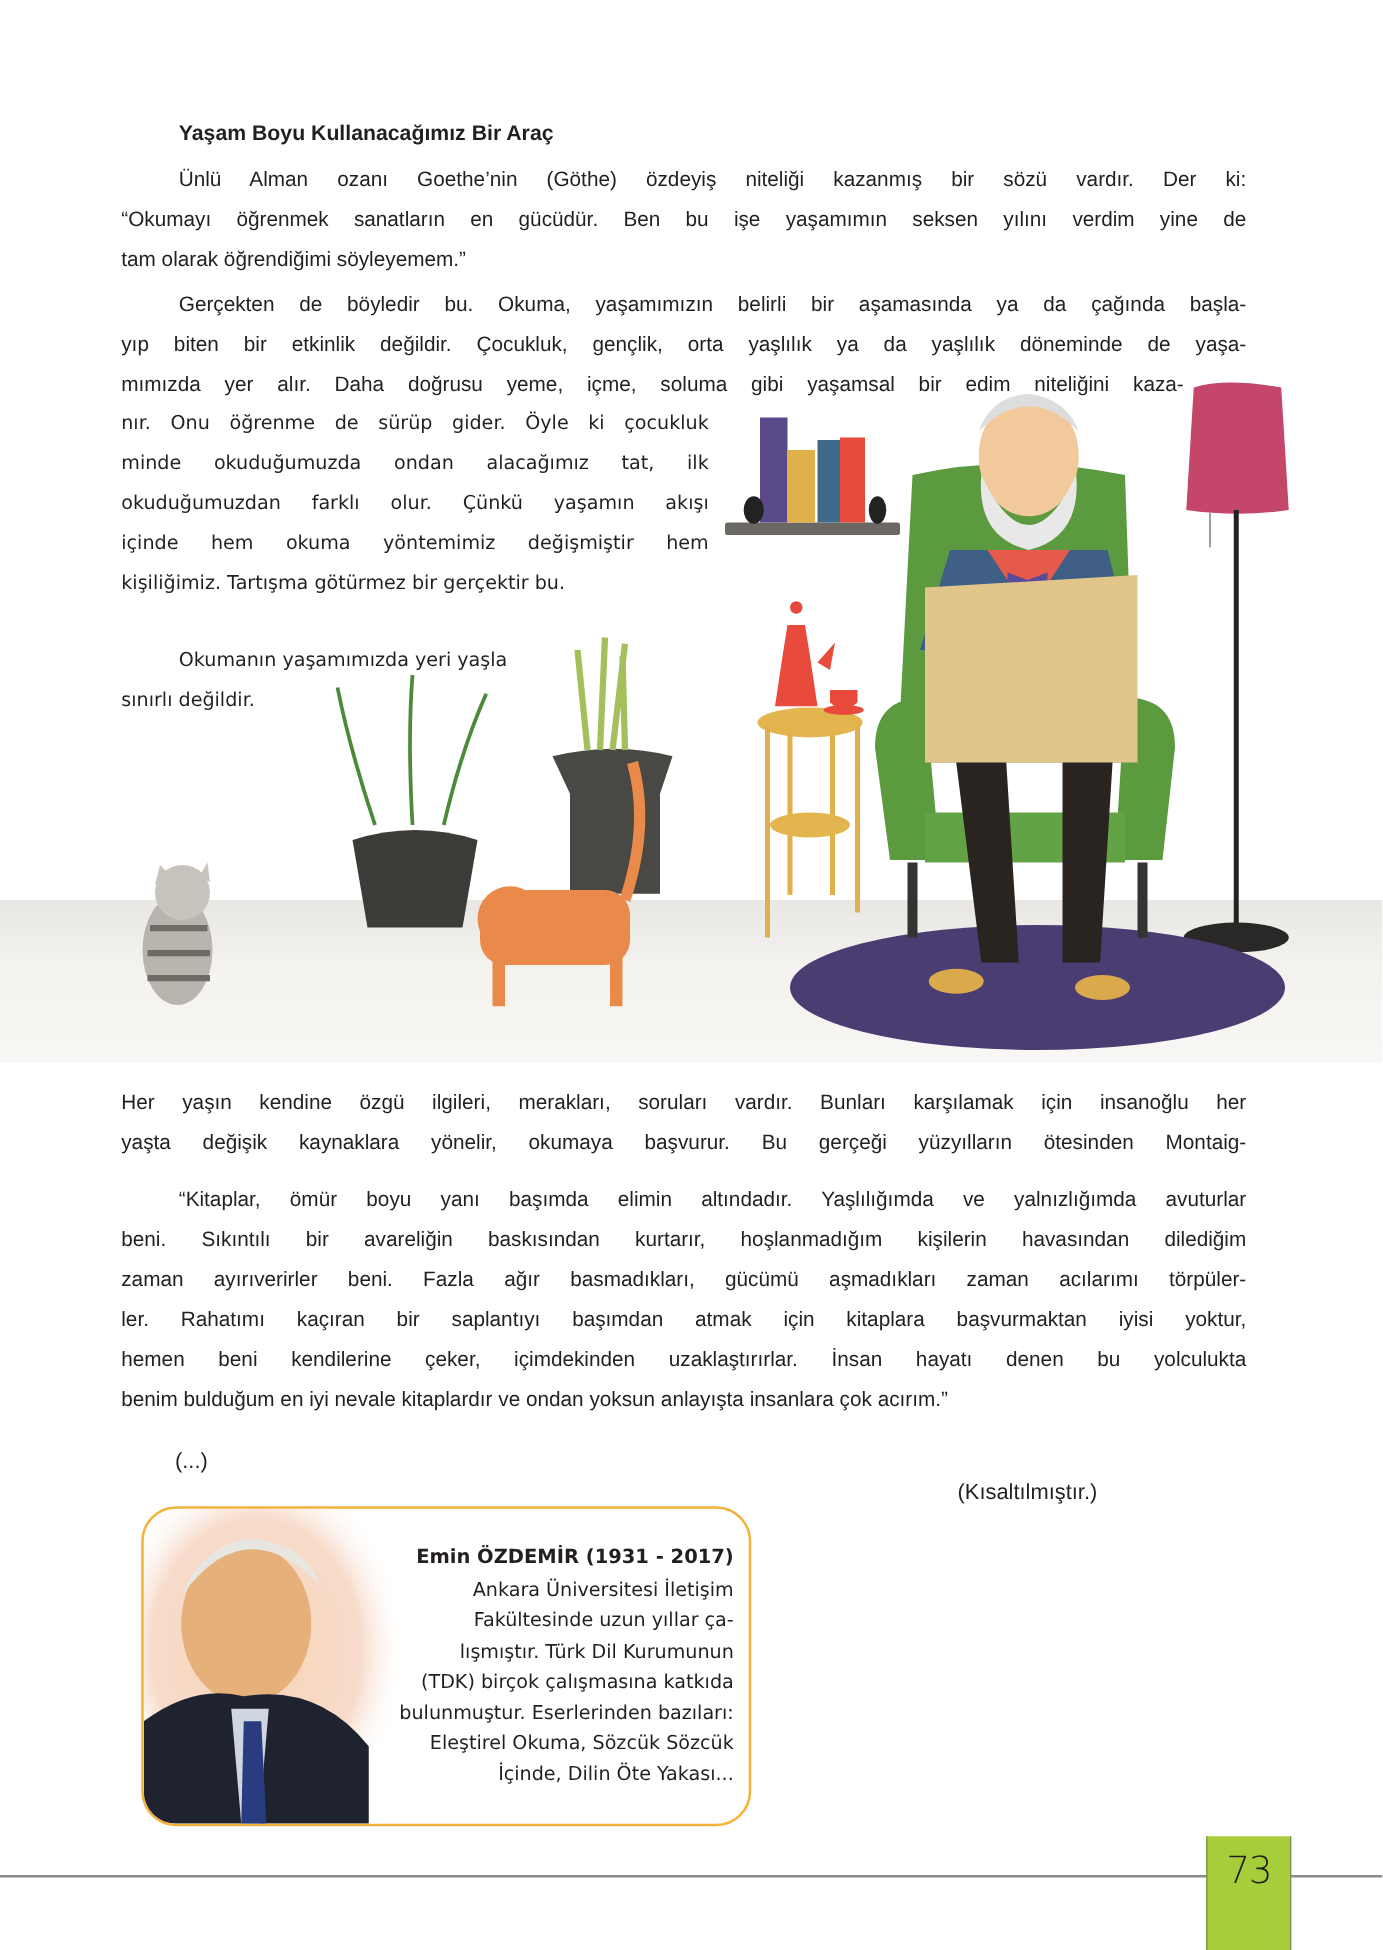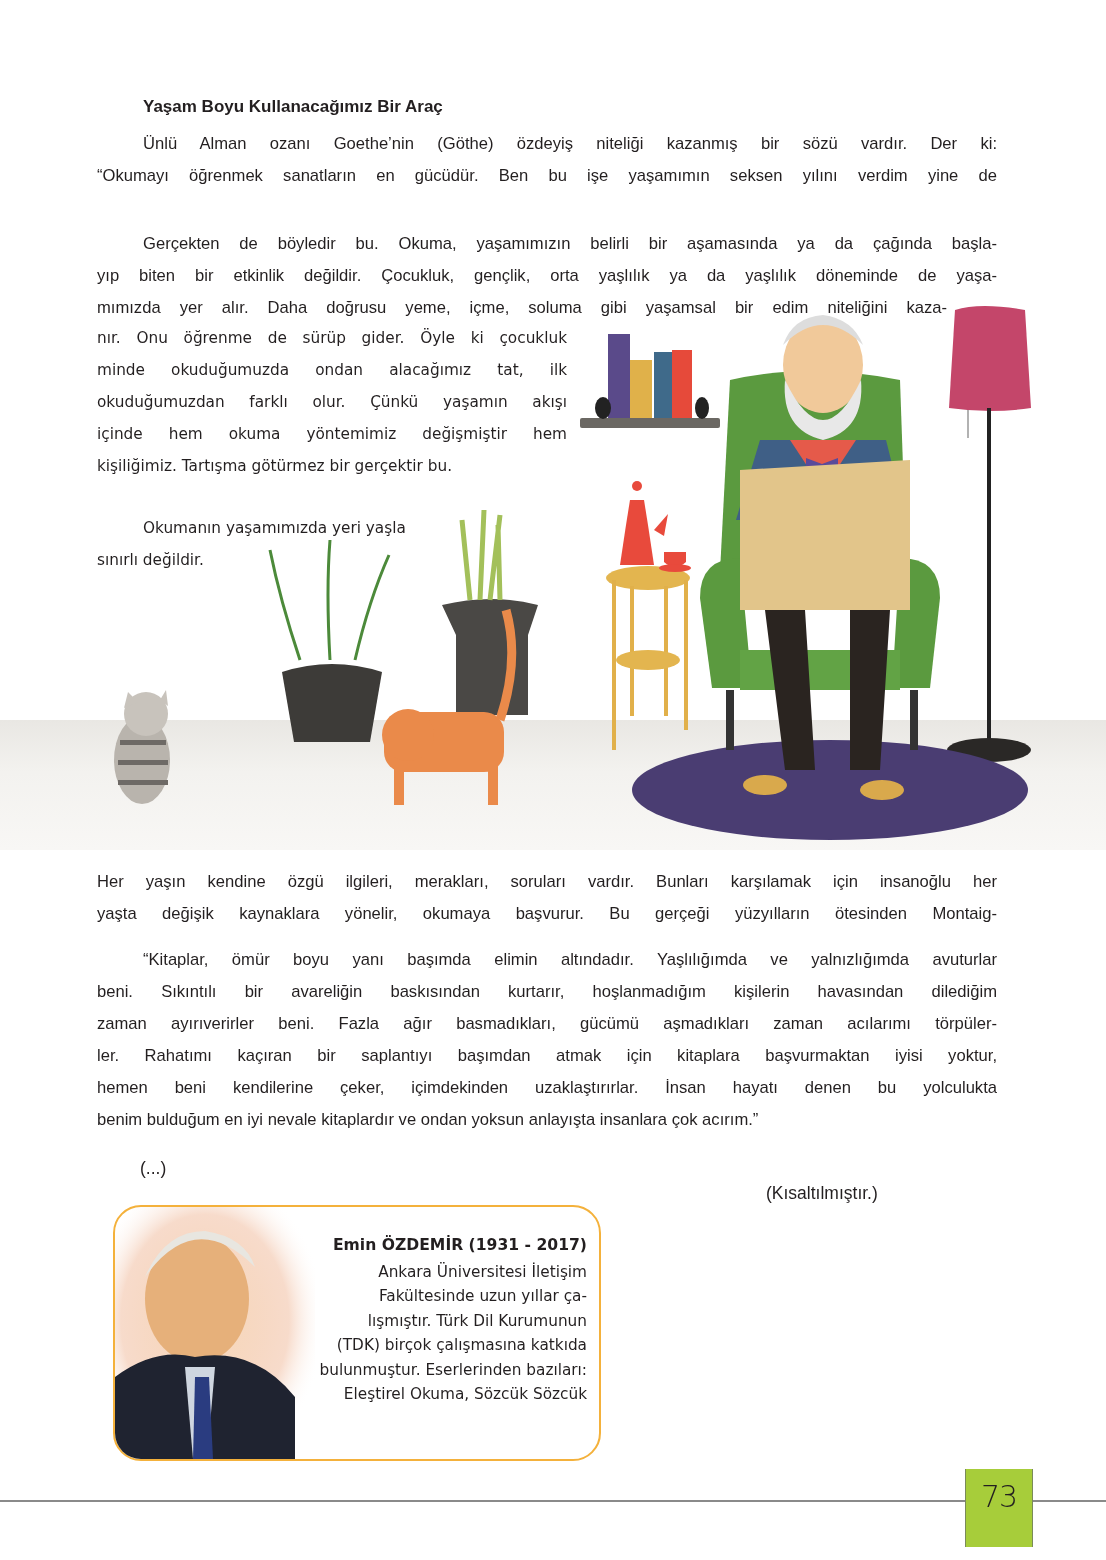--- a/index.html
+++ b/index.html
@@ -14,33 +14,34 @@
   .narrow { position:absolute; left:97px; width:470px; font-family:"DejaVu Sans",sans-serif; font-size:15.3px; line-height:32px; }
   .illus { position:absolute; }
   .floor { position:absolute; left:0; top:720px; width:1106px; height:130px;
            background:linear-gradient(180deg,#e9e7e3 0%,#f3f2ef 40%,#f8f7f5 100%); }
   .card { position:absolute; left:113px; top:1205px; width:484px; height:252px; border:2px solid #f4b13b;
           border-radius:28px; background:#fff; overflow:hidden; }
   .card-text { position:absolute; right:12px; top:26px; width:330px; text-align:right; font-family:"DejaVu Sans",sans-serif;
                font-size:15.3px; line-height:24.5px; color:#231f20; }
   .card-title { font-weight:bold; font-size:15.6px; margin-bottom:2px; }
   .footer-line { position:absolute; left:0; top:1500px; width:1106px; height:2px; background:#8a8a8a; }
-  .page-tab { position:absolute; left:965px; top:1469px; width:66px; height:78px; background:#a7cd3a;
+  .page-tab { position:absolute; left:965px; top:1469px; width:66px; height:91px; background:#a7cd3a;
               border-left:1px solid #7a8a5a; border-right:1px solid #7a8a5a; }
   .page-num { position:absolute; left:0; width:66px; top:10px; text-align:center; font-family:"DejaVu Sans",sans-serif;
               font-weight:200; font-size:30px; color:#231f20; letter-spacing:-1px; }
 </style>
 </head>
 <body>
 
 <div class="heading">Yaşam Boyu Kullanacağımız Bir Araç</div>
 
 <div class="para" style="top:128px;">
   <span class="line indent">Ünlü Alman ozanı Goethe’nin (Göthe) özdeyiş niteliği kazanmış bir sözü vardır. Der ki:</span>
   <span class="line">“Okumayı öğrenmek sanatların en gücüdür. Ben bu işe yaşamımın seksen yılını verdim yine de</span>
+  <span class="line last">tam olarak öğrendiğimi söyleyemem.”</span>
 </div>
 
 <div class="para" style="top:228px;">
   <span class="line indent">Gerçekten de böyledir bu. Okuma, yaşamımızın belirli bir aşamasında ya da çağında başla-</span>
   <span class="line">yıp biten bir etkinlik değildir. Çocukluk, gençlik, orta yaşlılık ya da yaşlılık döneminde de yaşa-</span>
   <span class="line" style="width:850px;">mımızda yer alır. Daha doğrusu yeme, içme, soluma gibi yaşamsal bir edim niteliğini kaza-</span>
 </div>
 
 <div class="narrow" style="top:322px;">
   <span class="line">nır. Onu öğrenme de sürüp gider. Öyle ki çocukluk</span>
@@ -180,19 +181,20 @@
     <path d="M80 170 l14 0 l4 82 l-20 0 z" fill="#2a3c80"></path>
   </svg>
   <div class="card-text">
     <div class="card-title">Emin ÖZDEMİR (1931 - 2017)</div>
     <div>Ankara Üniversitesi İletişim</div>
     <div>Fakültesinde uzun yıllar ça-</div>
     <div>lışmıştır. Türk Dil Kurumunun</div>
     <div>(TDK) birçok çalışmasına katkıda</div>
     <div>bulunmuştur. Eserlerinden bazıları:</div>
     <div>Eleştirel Okuma, Sözcük Sözcük</div>
+    <div>İçinde, Dilin Öte Yakası...</div>
   </div>
 </div>
 
 <div class="footer-line"></div>
 <div class="page-tab">
   <div class="page-num">73</div>
 </div>
 
 </body></html>

